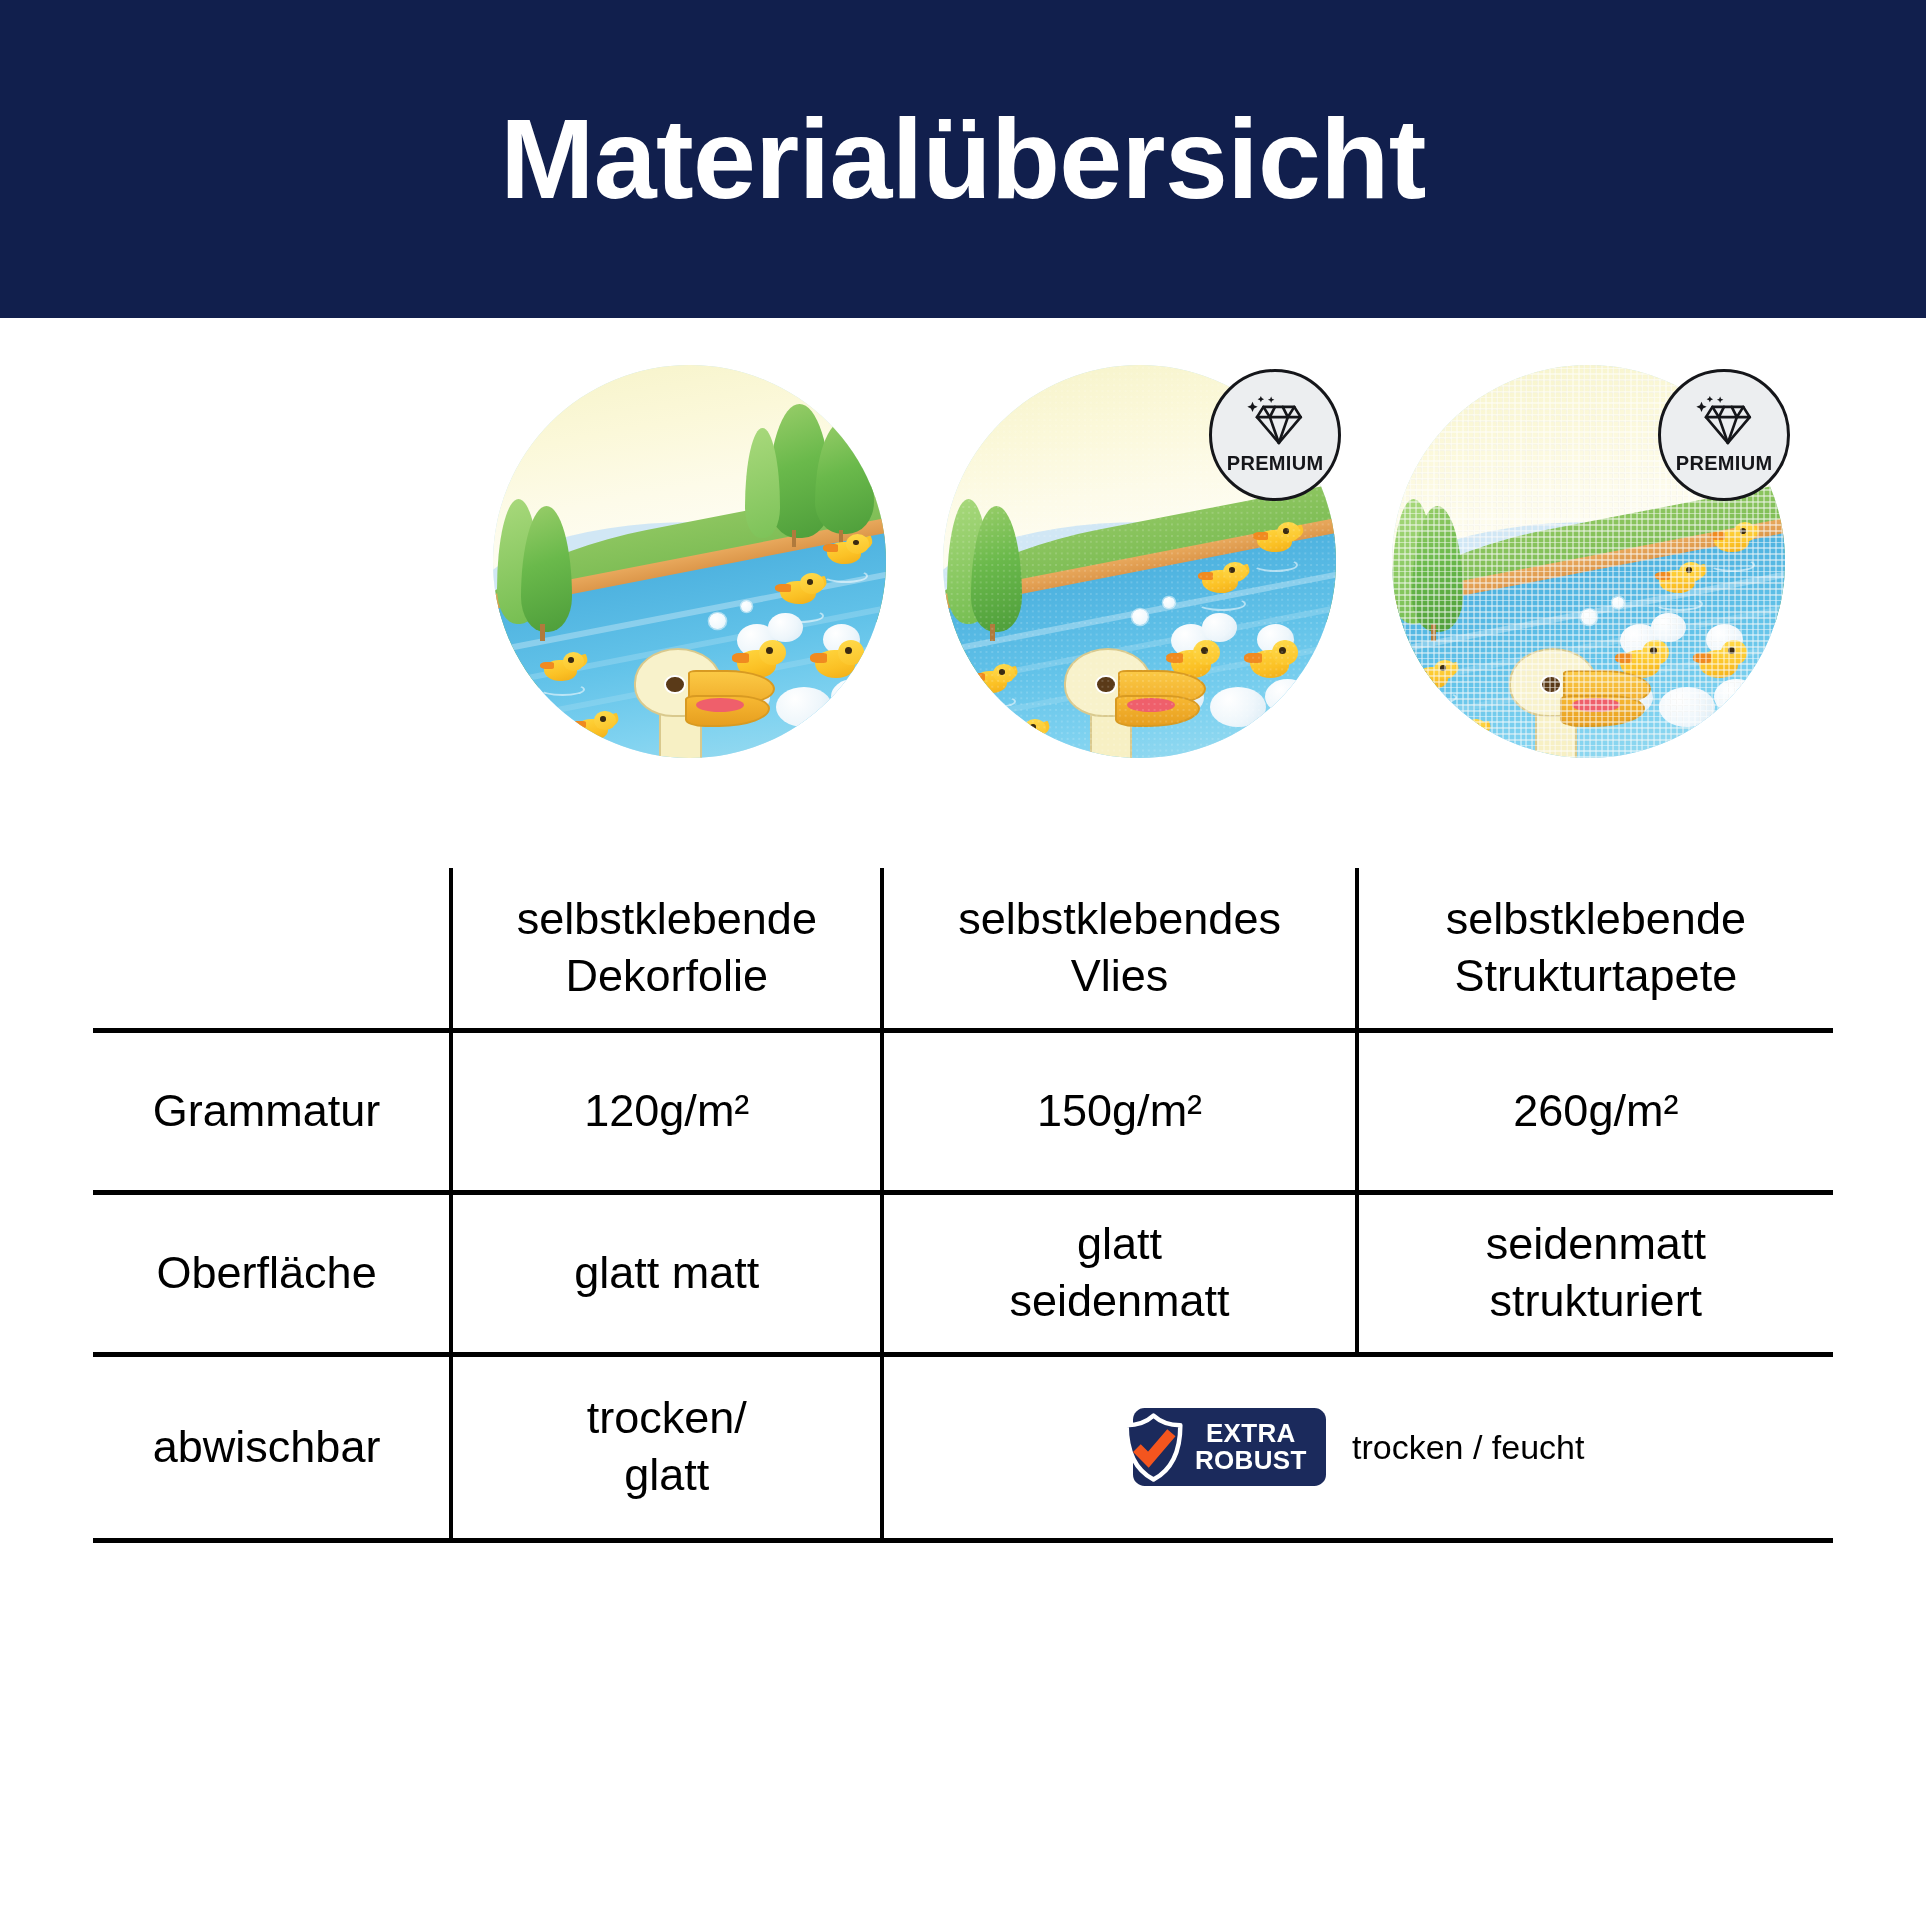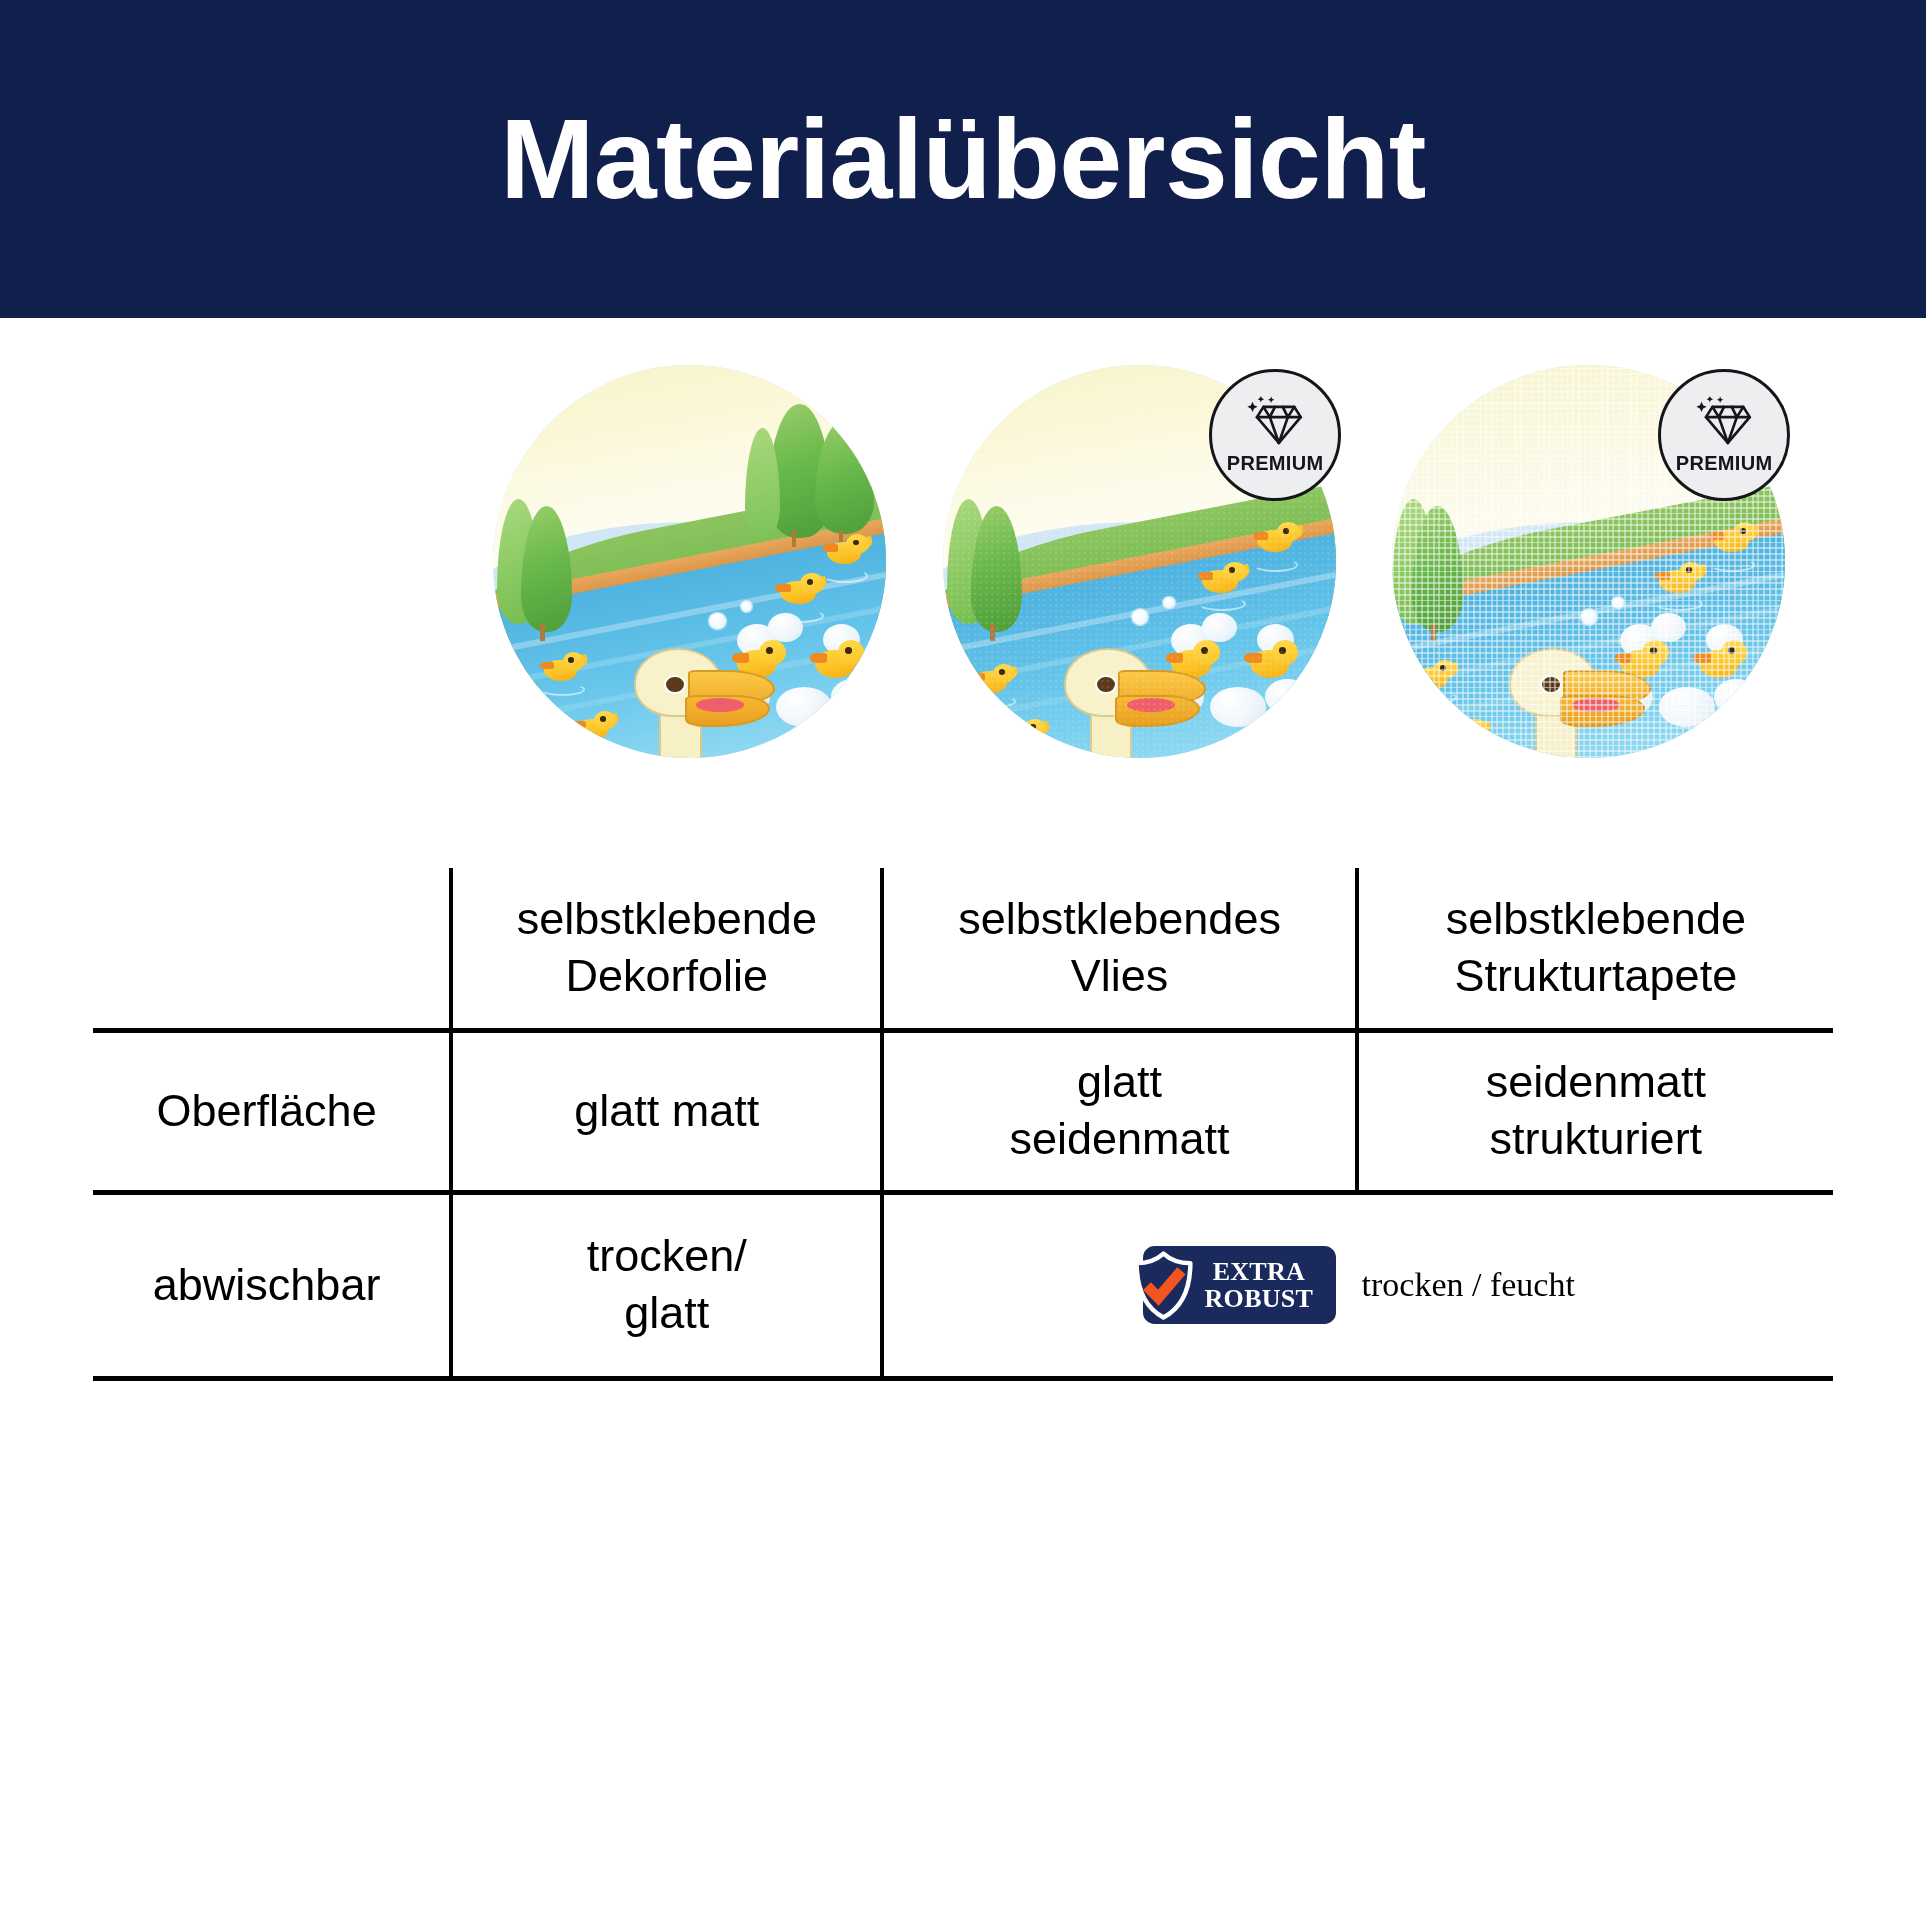--- a/index.html
+++ b/index.html
@@ -301,21 +301,20 @@
   table.spec tr.r-abwischbar td { height: 186px; }
 
   .cell-lines { display: block; }
   .cell-lines span { display: block; text-align: center; }
 
   .robust-cell {
     display: flex;
     align-items: center;
     justify-content: center;
     gap: 26px;
-    font-family: Liberation Serif, serif;
   }
 
   
   .robust-badge {
     position: relative;
     width: 193px;
     height: 78px;
     background: #1b2a5c;
     border-radius: 11.6px;
     display: flex;
@@ -682,20 +681,26 @@
         </td>
         <td>
           <span class="cell-lines">
             <span>selbstklebende</span>
             <span>Strukturtapete</span>
           </span>
         </td>
       </tr>
 
 
+      <tr class="r-grammatur">
+        <td class="rowhead">Grammatur</td>
+        <td>120g/m²</td>
+        <td>150g/m²</td>
+        <td>260g/m²</td>
+      </tr>
 
       <tr class="r-oberflaeche">
         <td class="rowhead">Oberfläche</td>
         <td>
           <span class="cell-lines">
             <span>glatt matt</span>
           </span>
         </td>
         <td>
           <span class="cell-lines">

